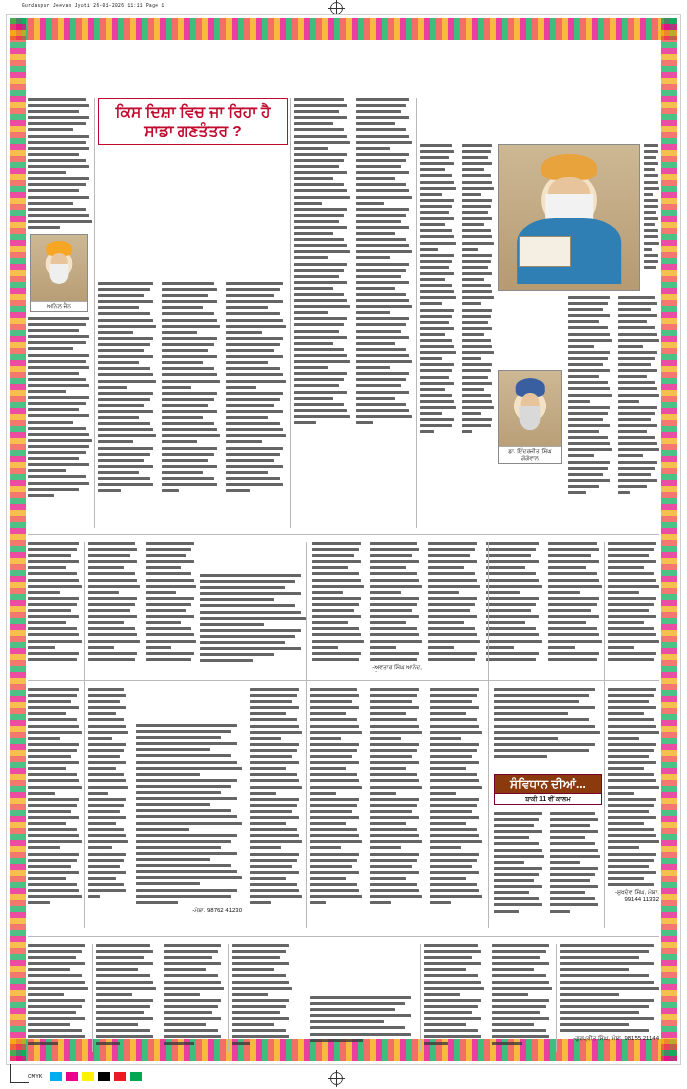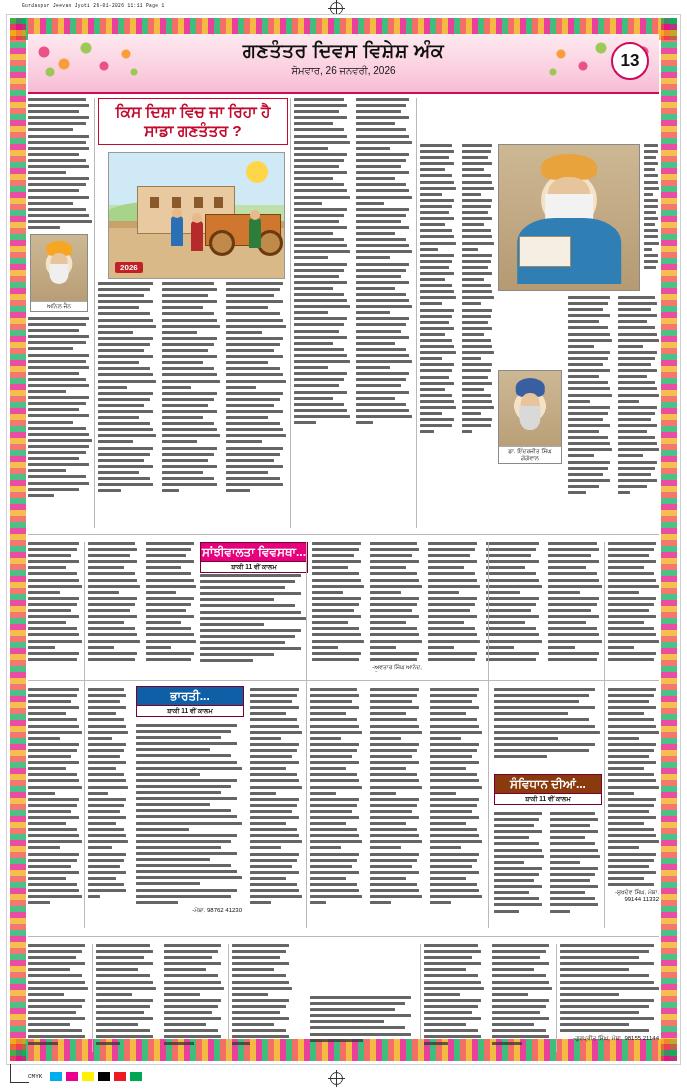--- a/index.html
+++ b/index.html
@@ -184,27 +184,20 @@
   <div class="reg-mark" id="reg-bl"></div>
 
   <div class="frame-outer"></div>
   <div class="frame-band"></div>
   <div class="frame-band bottom"></div>
   <div class="frame-side left"></div>
   <div class="frame-side right"></div>
 
   <div class="sheet">
 
-    <div class="masthead">
-      <div class="floral l"></div>
-      <div class="floral r"></div>
-      <div class="mast-title">ਗਣਤੰਤਰ ਦਿਵਸ ਵਿਸ਼ੇਸ਼ ਅੰਕ</div>
-      <div class="mast-date">ਸੋਮਵਾਰ, 26 ਜਨਵਰੀ, 2026</div>
-      <div class="page-num">13</div>
-    </div>
 
     <div class="col" style="left:0;top:64px;width:64px;height:430px;">
       <div class="fakeline s90"></div>
         <div class="fakeline s95"></div>
         <div class="fakeline s80"></div>
       <div class="fakeline s95"></div>
         <div class="fakeline s90"></div>
         <div class="fakeline s70"></div>
       <div class="fakeline s95"></div>
         <div class="fakeline s90"></div>
@@ -261,44 +254,20 @@
         <div class="fakeline s90"></div>
       <div class="fakeline s95"></div>
         <div class="fakeline s80"></div>
         <div class="fakeline s40"></div>
     </div>
 
     <div class="col" style="left:70px;top:64px;width:190px;">
       <div class="headline-main">ਕਿਸ ਦਿਸ਼ਾ ਵਿਚ ਜਾ ਰਿਹਾ ਹੈ ਸਾਡਾ ਗਣਤੰਤਰ ?</div>
     </div>
 
-    <div class="illus" style="left:80px;top:118px;width:175px;height:125px;">
-      <div class="sun"></div>
-      <div class="hillock"></div>
-      <div class="road"></div>
-      <div class="building">
-        <div class="win" style="left:12px"></div>
-        <div class="win" style="left:34px"></div>
-        <div class="win" style="left:56px"></div>
-        <div class="win" style="left:76px"></div>
-      </div>
-      <div class="cart"></div>
-      <div class="wheel" style="left:100px;bottom:18%;"></div>
-      <div class="wheel" style="left:148px;bottom:18%;"></div>
-      <div class="person" style="left:62px;bottom:26%;">
-          <div class="head"></div>
-        </div>
-      <div class="person" style="left:82px;bottom:22%;background:#b52a2a;">
-          <div class="head"></div>
-        </div>
-      <div class="person" style="left:140px;bottom:24%;background:#2f7d3a;">
-          <div class="head"></div>
-        </div>
-      <div class="yearbox">2026</div>
-    </div>
 
     <div class="col" style="left:70px;top:248px;width:58px;height:246px;">
       <div class="fakeline s95"></div>
         <div class="fakeline s90"></div>
         <div class="fakeline s80"></div>
       <div class="fakeline s95"></div>
         <div class="fakeline s70"></div>
         <div class="fakeline s90"></div>
       <div class="fakeline s95"></div>
         <div class="fakeline s85"></div>
@@ -729,28 +698,20 @@
       <div class="fakeline s95"></div>
         <div class="fakeline s90"></div>
         <div class="fakeline s80"></div>
       <div class="fakeline s95"></div>
         <div class="fakeline s70"></div>
         <div class="fakeline s30"></div>
     </div>
 
     <div class="rule-h" style="left:0;top:500px;width:631px;"></div>
 
-    <div class="banner pink" style="left:172px;top:508px;width:106px;">
-      <div class="t">ਸਾਂਝੀਵਾਲਤਾ ਵਿਵਸਥਾ...</div>
-      <div class="s">ਬਾਕੀ 11 ਵੀਂ ਕਾਲਮ</div>
-    </div>
-    <div class="banner blue" style="left:108px;top:652px;width:106px;">
-      <div class="t">ਭਾਰਤੀ...</div>
-      <div class="s">ਬਾਕੀ 11 ਵੀਂ ਕਾਲਮ</div>
-    </div>
     <div class="banner brown" style="left:466px;top:740px;width:106px;">
       <div class="t">ਸੰਵਿਧਾਨ ਦੀਆਂ...</div>
       <div class="s">ਬਾਕੀ 11 ਵੀਂ ਕਾਲਮ</div>
     </div>
 
     <div class="col" style="left:0;top:508px;width:54px;height:130px;">
       <div class="fakeline s95"></div>
         <div class="fakeline s90"></div>
         <div class="fakeline s80"></div>
       <div class="fakeline s95"></div>

